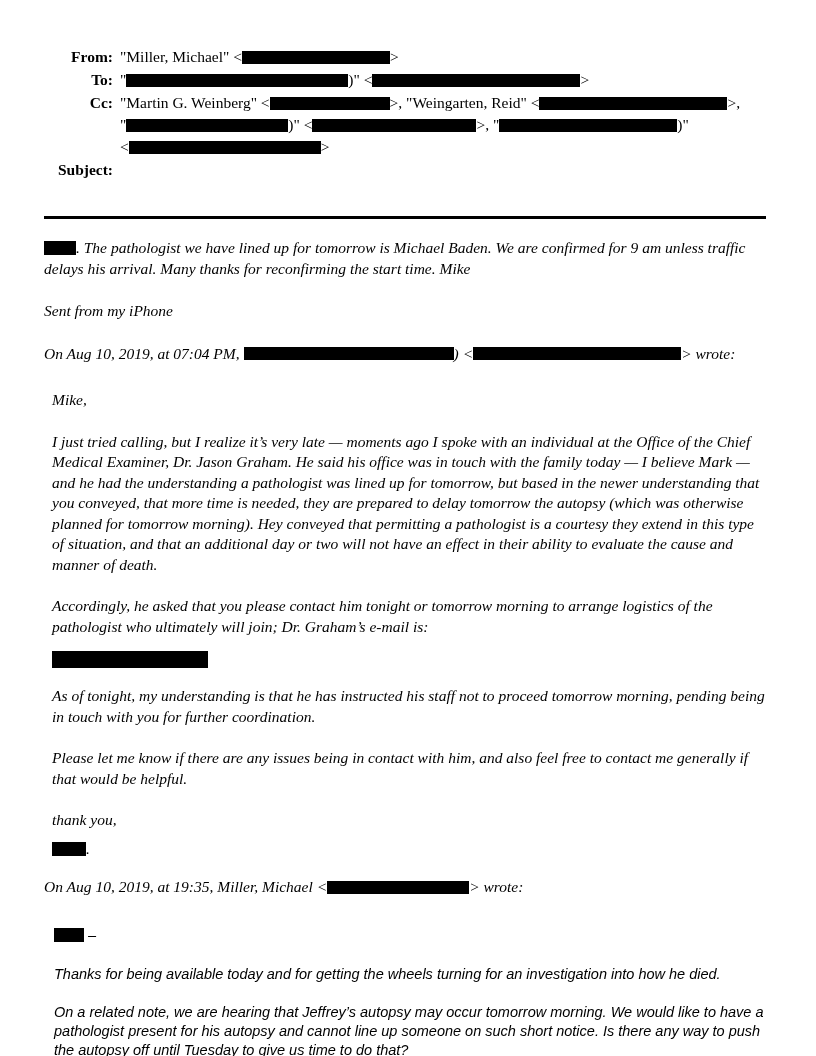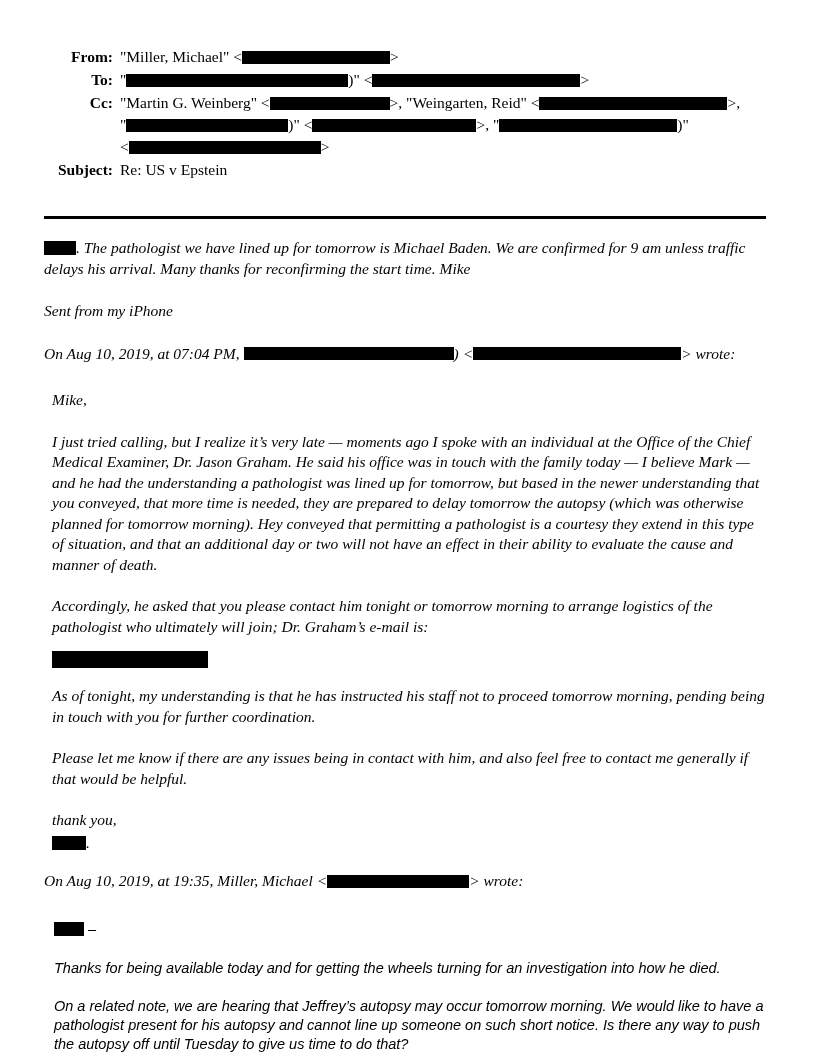--- a/index.html
+++ b/index.html
@@ -153,21 +153,20 @@
           <span>&lt;</span><span class="rd" style="width:164px;"></span><span>&gt;</span><span>, "</span><span class="rd" style="width:178px;"></span><span>)"</span>
         </span>
         <span class="hval-line">
           <span>&lt;</span><span class="rd" style="width:192px;"></span><span>&gt;</span>
         </span>
       </div>
     </div>
 
     <div class="hrow">
       <div class="hlabel">Subject:</div>
-      <div class="hval">Re: US v Epstein</div>
     </div>
 
 
   </div>
 
   <div class="divider"></div>
 
   <div class="body">
 
     <p class="p"><span class="rd rd-tall" style="width:32px;"></span><span>. The pathologist we have lined up for tomorrow is Michael Baden.  We are confirmed for 9 am unless traffic delays his arrival. Many thanks for reconfirming the start time. Mike</span></p>
@@ -188,21 +187,21 @@
       <p class="p" style="margin-bottom:14px;">Accordingly, he asked that you please contact him tonight or tomorrow morning to arrange logistics of the pathologist who ultimately will join; Dr. Graham’s e-mail is:</p>
 
       <div style="margin:0 0 18px 0;">
           <span class="rd-block" style="width:156px;"></span>
         </div>
 
       <p class="p" style="margin-bottom:21px;">As of tonight, my understanding is that he has instructed his staff not to proceed tomorrow morning, pending being in touch with you for further coordination.</p>
 
       <p class="p" style="margin-bottom:21px;">Please let me know if there are any issues being in contact with him, and also feel free to contact me generally if that would be helpful.</p>
 
-      <p class="p" style="margin-bottom:2px;">thank you,</p>
+      <p class="p" style="margin-bottom:8px;">thank you,</p>
 
       <p class="p" style="margin-bottom:18px;"><span class="rd rd-tall" style="width:34px;"></span><span>.</span></p>
     </div>
 
     <p class="p" style="margin-top:0;">
       <span>On Aug 10, 2019, at 19:35, Miller, Michael</span>
       <span>&lt;</span><span class="rd" style="width:142px;"></span><span>&gt;</span>
       <span>wrote:</span>
     </p>
 

